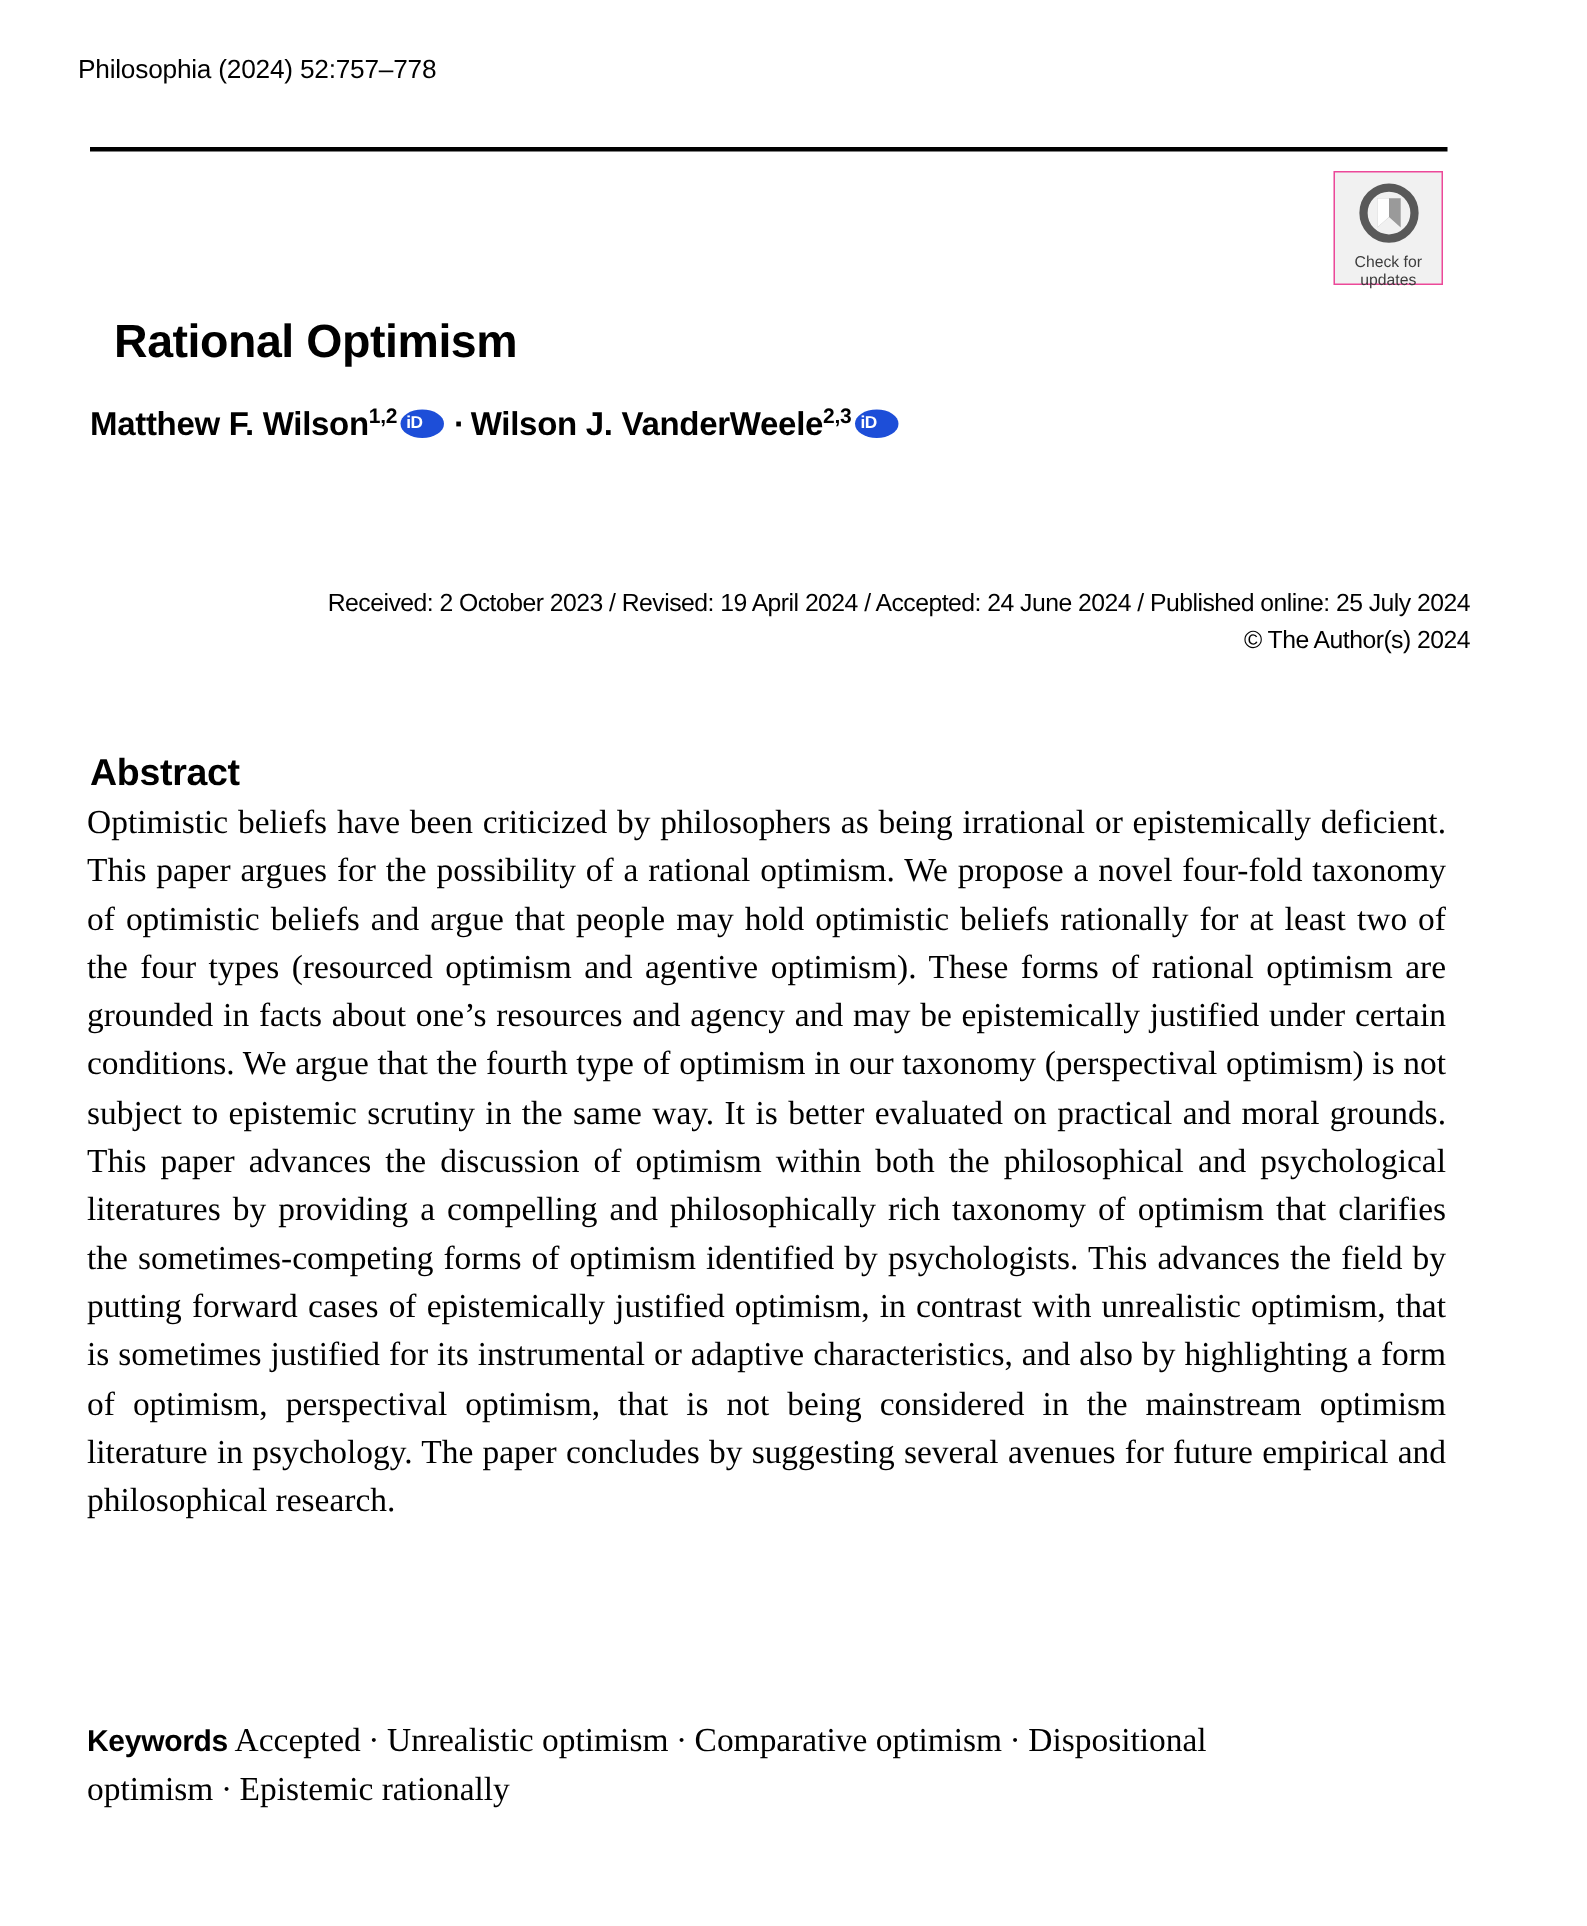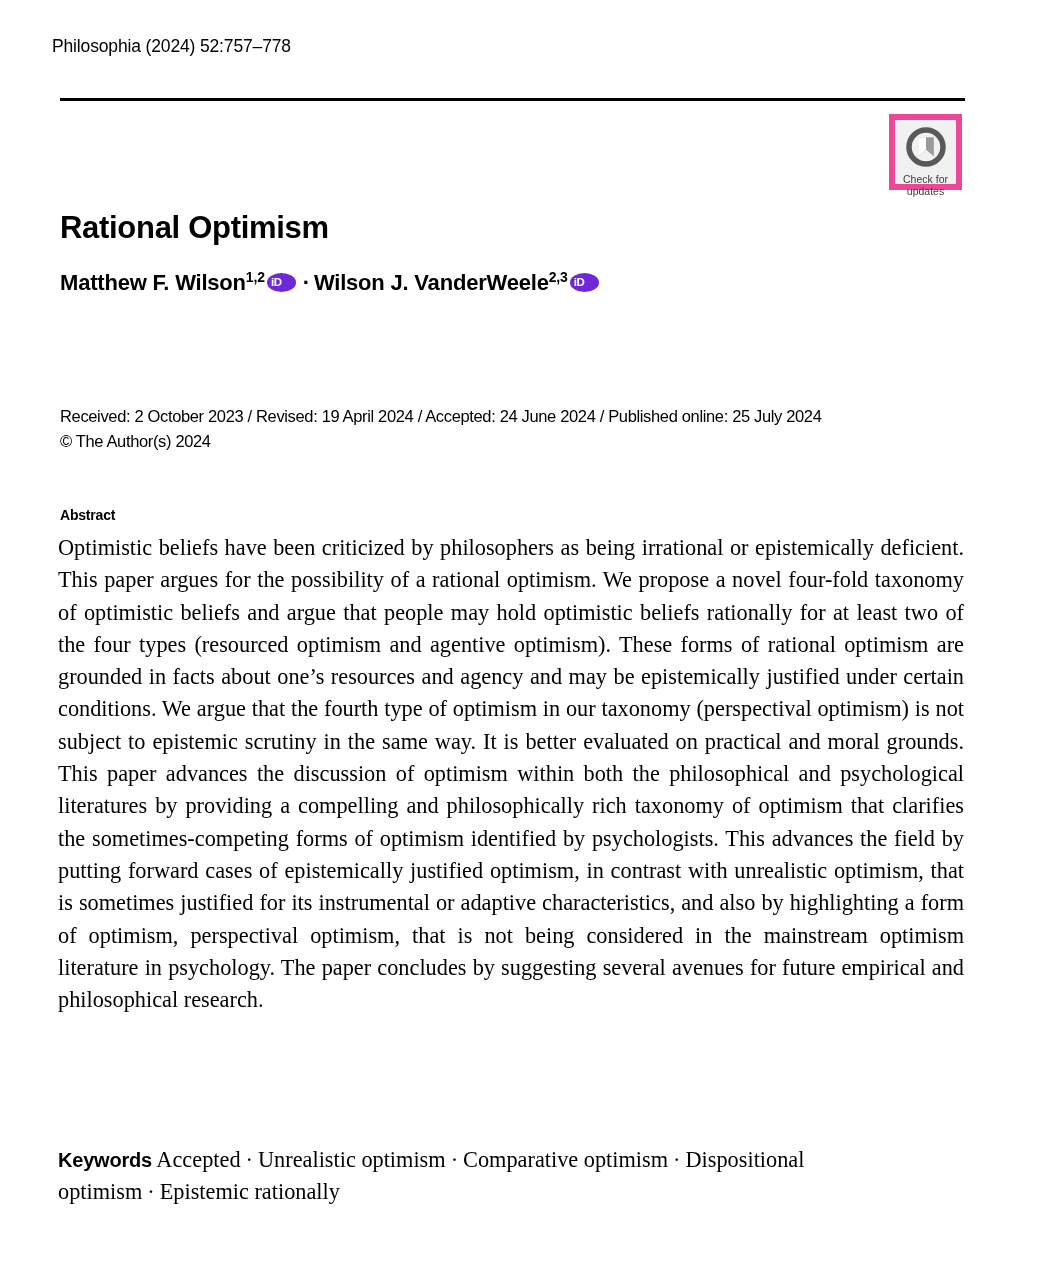--- a/index.html
+++ b/index.html
@@ -46,41 +46,41 @@
   }
 
   
   .crossmark {
     position: absolute;
     left: 889px;
     top: 114px;
     width: 73px;
     height: 76px;
     background: #f1f1f1;
-    border: 6px solid #ec4899;
+    border: 1px solid #ec4899;
     box-sizing: border-box;
     display: flex;
     flex-direction: column;
     align-items: center;
     justify-content: flex-start;
     padding-top: 7px;
   }
   .crossmark-label {
     font-family: "Liberation Sans", sans-serif;
     font-size: 10.5px;
     line-height: 11.5px;
     color: #3d3d3d;
     text-align: center;
     margin-top: 3px;
   }
 
   
   .paper-title {
     position: absolute;
-    left: 60px;
+    left: 76px;
     top: 188px;
     width: 800px;
     font-family: "Liberation Sans", sans-serif;
     font-weight: bold;
     font-size: 31px;
     line-height: 38px;
     letter-spacing: -0.3px;
     color: #000;
   }
 
@@ -102,21 +102,21 @@
     font-size: 14px;
     font-weight: bold;
     vertical-align: super;
     line-height: 0;
   }
   .orcid {
     display: inline-block;
     width: 29px;
     height: 19px;
     border-radius: 50%;
-    background: #6d28d9;
+    background: #1d4ed8;
     vertical-align: -2px;
     margin-left: 2px;
     margin-right: 1px;
     position: relative;
   }
   .orcid span {
     position: absolute;
     left: 0; top: 0;
     width: 19px;
     height: 19px;
@@ -130,38 +130,39 @@
   }
   .author-sep {
     font-weight: bold;
     padding: 0 4px 0 6px;
   }
 
   
   .history {
     position: absolute;
     left: 60px;
-    top: 404px;
+    top: 390px;
     width: 920px;
     font-family: "Liberation Sans", sans-serif;
     font-size: 16.5px;
     line-height: 25px;
     letter-spacing: -0.35px;
     color: #000;
+    text-align: right;
   }
   .history div { white-space: nowrap; }
 
   
   .abstract-heading {
     position: absolute;
     left: 60px;
     top: 502px;
     font-family: "Liberation Sans", sans-serif;
     font-weight: bold;
-    font-size: 14px;
+    font-size: 25px;
     line-height: 26px;
     letter-spacing: -0.2px;
     color: #000;
   }
   .abstract-body {
     position: absolute;
     left: 58px;
     top: 532px;
     width: 906px;
     font-family: "Liberation Serif", serif;

